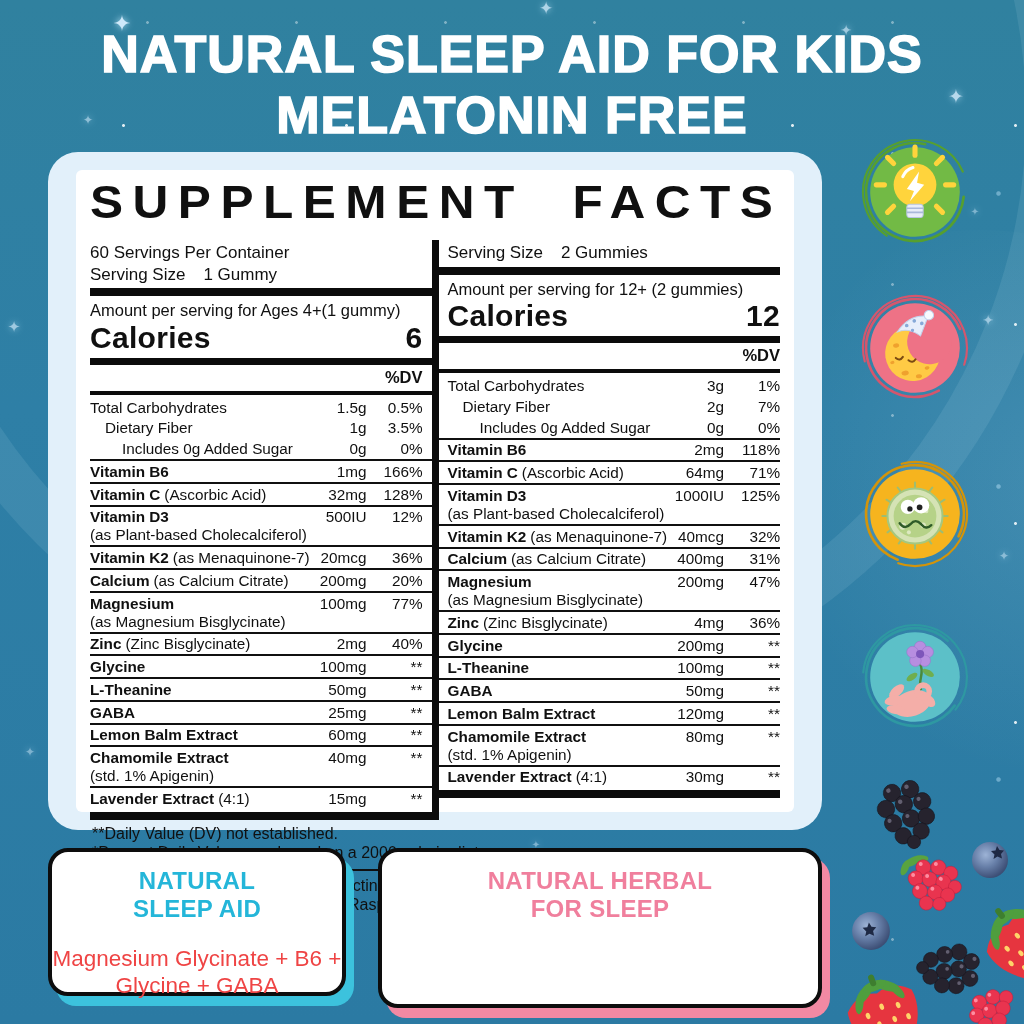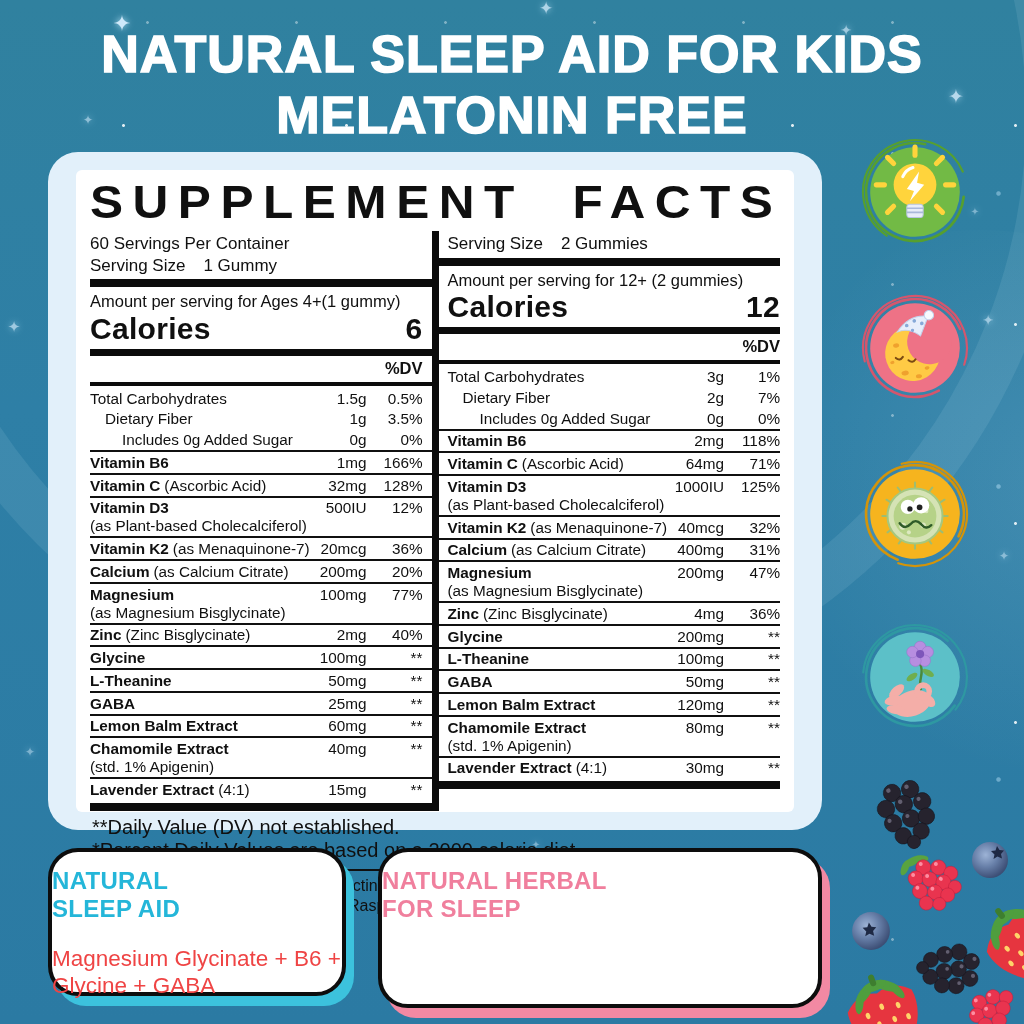--- a/index.html
+++ b/index.html
@@ -21,21 +21,21 @@
 
   .hero{position:absolute;top:24px;left:0;width:100%;text-align:center;color:#ffffff;
     font-weight:900;font-size:52px;line-height:1.18;letter-spacing:1px;-webkit-text-stroke:1.6px #fff}
 
   .card{position:absolute;left:48px;top:152px;width:774px;height:678px;background:#e2f0fa;border-radius:30px}
   .panel{position:absolute;left:28px;top:18px;right:28px;bottom:18px;background:#ffffff;border-radius:6px;
     padding:6px 14px;box-sizing:border-box}
   .sf-title{font-weight:900;font-size:47px;line-height:52px;letter-spacing:9px;word-spacing:24px;
     white-space:nowrap;transform:scaleX(1.055);transform-origin:left center}
 
-  .cols{display:flex;margin-top:3px}
+  .cols{display:flex;margin-top:12px}
   .vdiv{flex:0 0 7px;background:#0b0b0b}
   .col{flex:1 1 0;min-width:0}
   .colL > :not(.hbar){padding-right:9px}
   .colR > :not(.hbar){padding-left:9px}
 
   .srv{font-size:17px;line-height:1.27;padding-top:2px}
   .ssline{display:flex;gap:18px}
   .hbar{background:#0b0b0b}
   .h8{height:8px;margin-top:3px}
   .h7{height:7px;margin-top:2px}
@@ -49,26 +49,26 @@
   .row .rn{white-space:nowrap}
   .b{font-weight:700}
   .plain .b{font-weight:400}
   .d{font-weight:400;margin-left:4px}
   .ra,.rd{text-align:right;font-weight:400}
   .rl2{grid-column:1/-1;font-weight:400;padding-top:1px}
   .s2{border-top:2.5px solid #101010}
   .ind1 .rn{padding-left:15px}
   .ind2 .rn{padding-left:32px}
 
-  .fnotes{font-size:20px;line-height:1.18;padding:5px 2px 0}
+  .fnotes{font-size:16px;line-height:1.18;padding:5px 2px 0}
   .oisep{height:2px;background:#101010;margin:6px 0 5px}
   .oi{font-size:16px;line-height:1.22;padding:0 2px}
 
-  .callout{position:absolute;box-sizing:border-box;border:4px solid #0d0d0d;background:#fff;border-radius:30px;
-    text-align:left;padding-top:15px}
+  .callout{position:absolute;box-sizing:border-box;border:4px solid #0d0d0d;background:#fff;border-radius:20px;
+    text-align:center;padding-top:15px}
   .co-left{left:48px;top:848px;width:298px;height:148px;box-shadow:8px 10px 0 #3cc2dd}
   .co-right{left:378px;top:848px;width:444px;height:160px;box-shadow:8px 10px 0 #f289a3}
   .co-title{font-weight:800;font-size:24px;line-height:1.15;letter-spacing:.3px}
   .co-left .co-title{color:#24b6d9}
   .co-right .co-title{color:#f07f9d}
   .co-body{font-size:22.5px;line-height:1.18;margin-top:24px;color:#ef4444;padding:0 0}
 
   .icon{position:absolute;width:108px;height:108px}
   .berry{position:absolute}
 </style>

